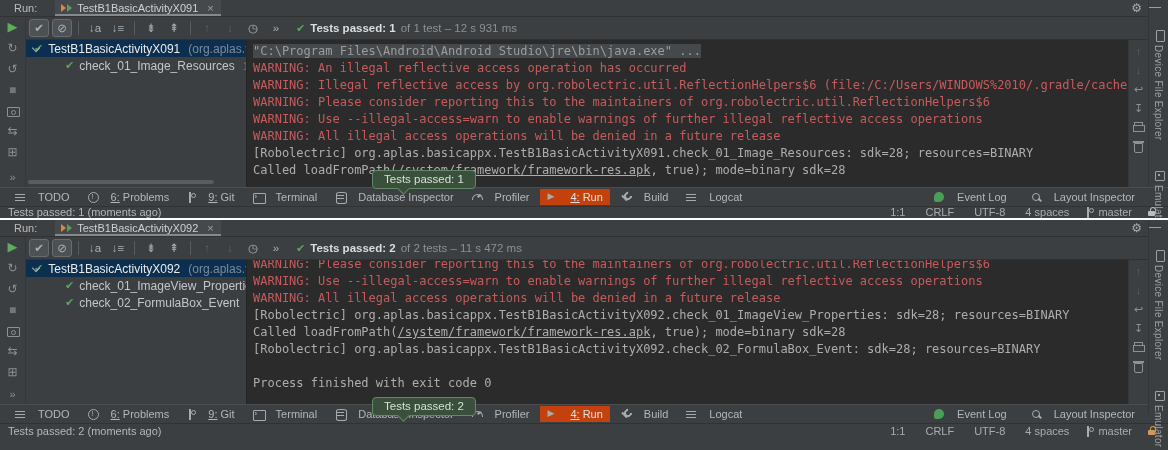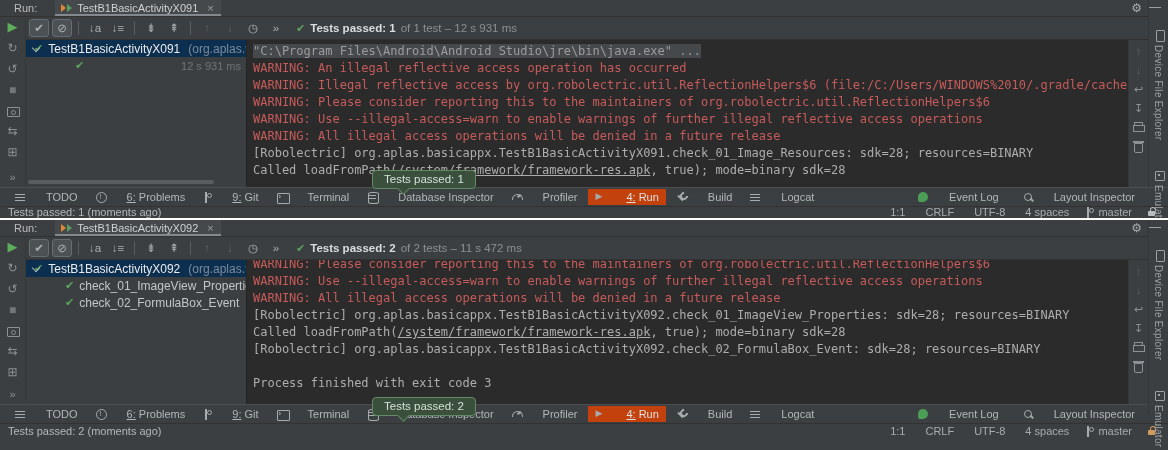--- a/index.html
+++ b/index.html
@@ -102,21 +102,21 @@
   .emulator-icon::before { content:""; position:absolute; left:1px; top:1px; width:8px; height:8px;
         border:1.2px solid currentColor; border-radius:1px; }
   .emulator-icon::after { content:""; position:absolute; left:4px; top:4px; width:2px; height:2px; background:currentColor; }
 
   
   .bottombar { height:19px; border-top:1px solid #4a4e50; display:flex; align-items:center;
                padding:0 10px 0 8px; flex:0 0 auto; background:#3c3f41; }
   .bb-left, .bb-right { display:flex; align-items:center; }
   .bb-left { gap:4px; }
   .bb-right { margin-left:auto; gap:10px; padding-right:16px; }
-  .bb-item { display:flex; align-items:center; gap:20px; padding:2px 7px; color:#b3b7b9; font-size:11px; white-space:nowrap; }
+  .bb-item { display:flex; align-items:center; gap:12px; padding:2px 7px; color:#b3b7b9; font-size:11px; white-space:nowrap; }
   .bb-item.active { background:#c2410c; color:#dfe1e2; }
   .bb-label { display:inline-block; }
   .bb-label.shortcut::first-letter { text-decoration:underline; }
   .bb-ico { position:relative; width:11px; height:11px; color:#a7abad; flex:0 0 auto; }
   .todo-icon::before { content:""; position:absolute; left:0; top:2px; width:10px; height:7px;
         background:linear-gradient(#a7abad 0 1.5px, transparent 1.5px 3px, #a7abad 3px 4.5px, transparent 4.5px 6px, #a7abad 6px 7px); }
   .problems-icon::before { content:""; position:absolute; left:0; top:0; width:9px; height:9px;
         border:1.2px solid currentColor; border-radius:50%; }
   .problems-icon::after { content:"!"; position:absolute; left:4px; top:0px; font-size:8px; color:currentColor; }
   .git-branch-icon { width:9px; }
@@ -240,20 +240,21 @@
                   <span class="expander"></span>
                   <span class="check">✔</span>
                   <span class="t-name">TestB1BasicActivityX091</span>
                   <span class="t-pkg">(org.aplas.t</span>
                   <span class="t-dur">12 s 931 ms</span>
                 </div>
 
                 <div class="tree-row child">
                   <span class="expander"></span>
                   <span class="check">✔</span>
+                  <span class="t-name">check_01_Image_Resources</span>
                   <span class="t-pkg"></span>
                   <span class="t-dur">12 s 931 ms</span>
                 </div>
               </div>
             <div class="tree-hscroll"></div>
           </div>
           <div class="console">
             <div>
 
                 <div class="console-line sel"><span class="pre">"C:\Program Files\Android\Android Studio\jre\bin\java.exe" ...</span><span class="clink"></span><span class="post"></span></div>
@@ -485,21 +486,21 @@
                 <div class="console-line warn"><span class="pre">WARNING: All illegal access operations will be denied in a future release</span><span class="clink"></span><span class="post"></span></div>
 
                 <div class="console-line plain"><span class="pre">[Robolectric] org.aplas.basicappx.TestB1BasicActivityX092.check_01_ImageView_Properties: sdk=28; resources=BINARY</span><span class="clink"></span><span class="post"></span></div>
 
                 <div class="console-line plain"><span class="pre">Called loadFromPath(</span><span class="clink">/system/framework/framework-res.apk</span><span class="post">, true); mode=binary sdk=28</span></div>
 
                 <div class="console-line plain"><span class="pre">[Robolectric] org.aplas.basicappx.TestB1BasicActivityX092.check_02_FormulaBox_Event: sdk=28; resources=BINARY</span><span class="clink"></span><span class="post"></span></div>
 
                 <div class="console-line blank"><span class="pre"></span><span class="clink"></span><span class="post"></span></div>
 
-                <div class="console-line plain"><span class="pre">Process finished with exit code 3</span><span class="clink"></span><span class="post"></span></div>
+                <div class="console-line plain"><span class="pre">Process finished with exit code 0</span><span class="clink"></span><span class="post"></span></div>
               </div>
           </div>
           <div class="console-tools">
 
           <span class="ct-btn disabled up-stack-trace-icon">↑</span>
               <span class="ct-btn disabled down-stack-trace-icon">↓</span>
               <span class="ct-btn soft-wrap-icon">↩</span>
               <span class="ct-btn scroll-to-end-icon">↧</span>
               <span class="ct-btn shape print-shape print-icon"></span>
               <span class="ct-btn shape trash-shape clear-all-icon"></span>

